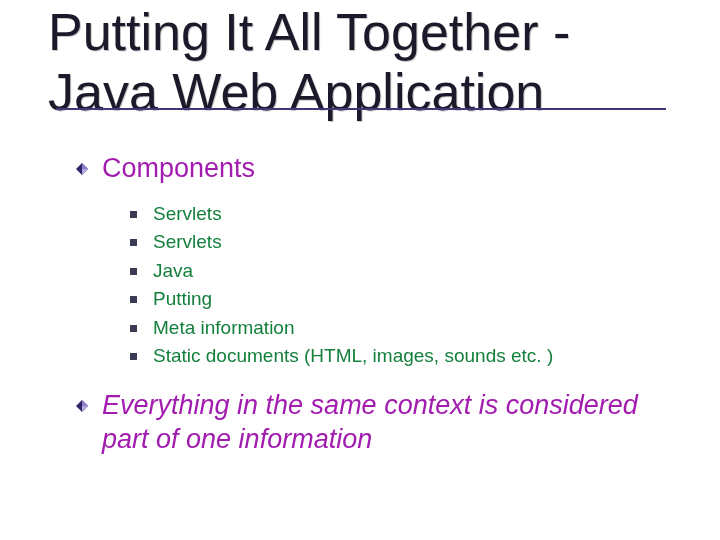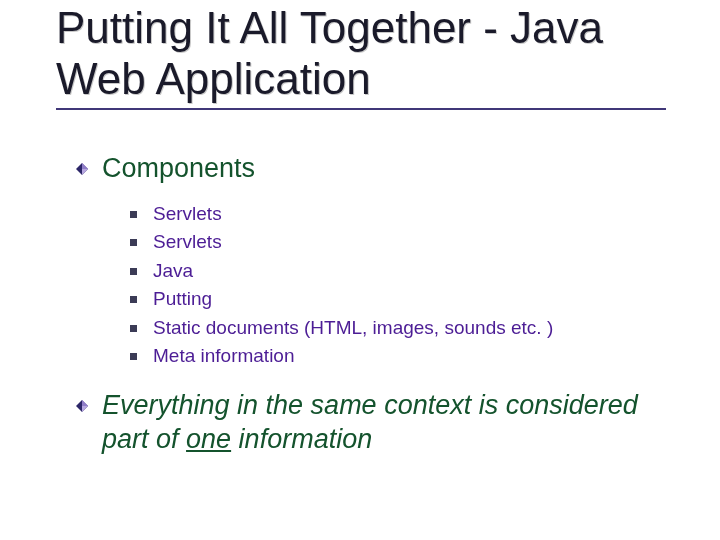--- a/index.html
+++ b/index.html
@@ -12,25 +12,25 @@
     color: #333333;
   }
   .slide {
     position: relative;
     width: 720px;
     height: 540px;
     box-sizing: border-box;
   }
   .title {
     position: absolute;
-    left: 56px;
+    left: 48px;
     top: 2px;
     width: 610px;
     font-family: Tahoma, Verdana, sans-serif;
-    font-size: 44px;
+    font-size: 52px;
     line-height: 1.16;
     font-weight: 400;
     color: #1a1a2a;
     text-shadow: 1px 1px 0 rgba(100,100,100,0.35);
   }
   .title-underline {
     position: absolute;
     left: 56px;
     top: 108px;
     width: 610px;
@@ -42,46 +42,46 @@
     left: 76px;
     top: 152px;
     width: 600px;
   }
   .lvl1 {
     display: flex;
     align-items: flex-start;
     margin-bottom: 14px;
     font-size: 27px;
     line-height: 1.25;
-    color: #14532d;
+    color: #a21caf;
   }
   .lvl1-diamond {
     flex: 0 0 auto;
     width: 12px;
     height: 12px;
     margin-top: 11px;
     margin-right: 14px;
     position: relative;
   }
   .lvl1-diamond svg { display: block; }
   .lvl1-text {
     flex: 1 1 auto;
   }
   .italic { font-style: italic; }
-  .underline { text-decoration: underline; }
+  .underline { }
   .lvl2-list {
     margin-left: 54px;
     margin-bottom: 18px;
   }
   .lvl2 {
     display: flex;
     align-items: flex-start;
     font-size: 19px;
     line-height: 1.5;
-    color: #4c1d95;
+    color: #15803d;
   }
   .lvl2-bullet {
     flex: 0 0 auto;
     width: 7px;
     height: 7px;
     background: #3b3b56;
     margin-top: 11px;
     margin-right: 16px;
   }
   .lvl2-text { flex: 1 1 auto; }
@@ -119,25 +119,25 @@
       <div class="lvl2">
         <span class="lvl2-bullet"></span>
         <span class="lvl2-text">Java</span>
       </div>
       <div class="lvl2">
         <span class="lvl2-bullet"></span>
         <span class="lvl2-text">Putting</span>
       </div>
       <div class="lvl2">
         <span class="lvl2-bullet"></span>
-        <span class="lvl2-text">Static documents (HTML, images, sounds etc. )</span>
+        <span class="lvl2-text">Meta information</span>
       </div>
       <div class="lvl2">
         <span class="lvl2-bullet"></span>
-        <span class="lvl2-text">Meta information</span>
+        <span class="lvl2-text">Static documents (HTML, images, sounds etc. )</span>
       </div>
     </div>
 
     <div class="lvl1">
       <span class="lvl1-diamond">
         <svg width="12" height="12" viewBox="0 0 12 12">
           <polygon points="6,0 12,6 6,12 0,6" fill="#2c2668"></polygon>
           <polygon points="6,0 12,6 6,12" fill="#b7a7e0"></polygon>
           <polygon points="6,0 12,6 6,6" fill="#8f7dc7"></polygon>
         </svg>

